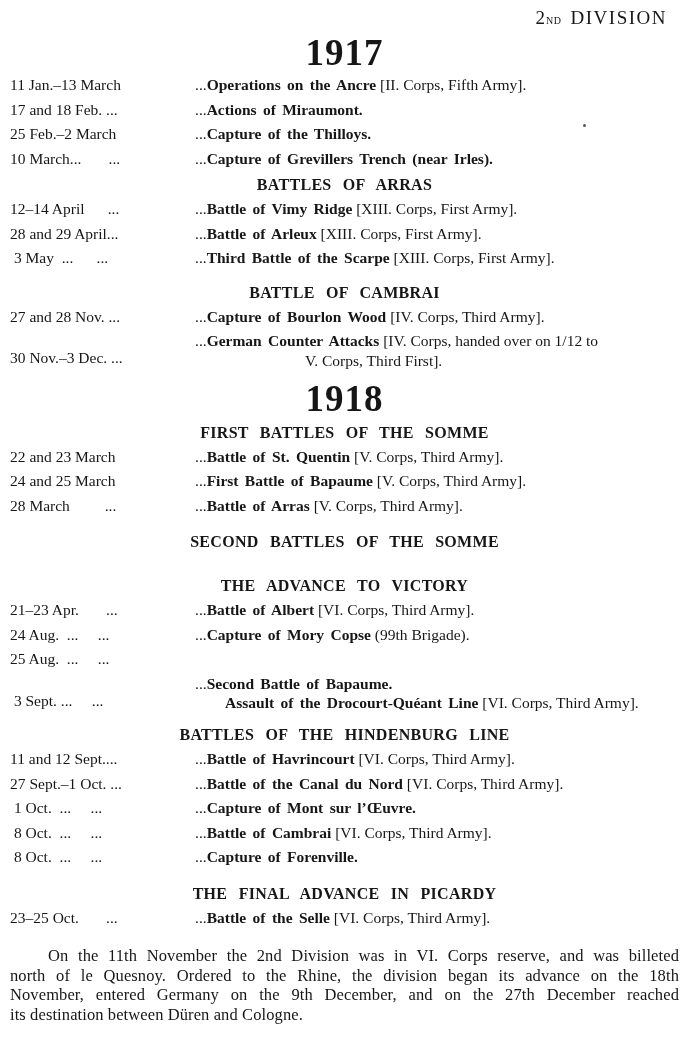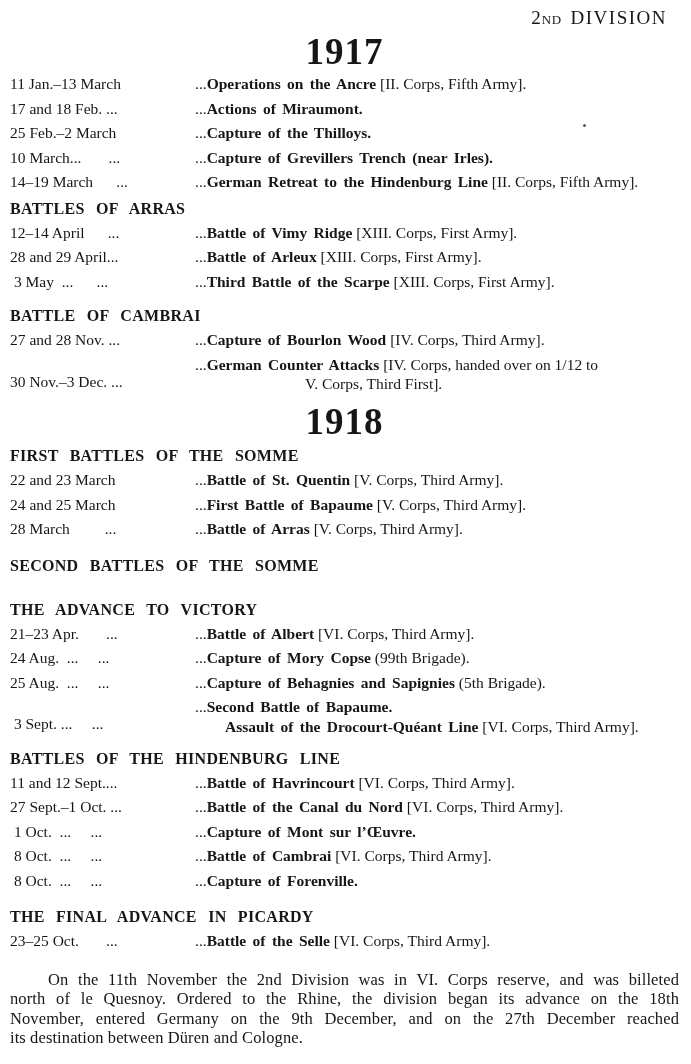--- a/index.html
+++ b/index.html
@@ -4,28 +4,28 @@
 <style>
   html,body{margin:0;padding:0;background:#ffffff;}
   .page{
     width:691px;height:1064px;box-sizing:border-box;
     background:#ffffff;color:#161616;
     font-family:"Liberation Serif","DejaVu Serif",serif;
     padding:6px 12px 0 10px;overflow:hidden;position:relative;
   }
   .division{text-align:right;font-size:19px;line-height:24px;letter-spacing:1px;padding-right:12px;white-space:nowrap;}
   .division .num{font-size:19px;}
-  .division .ord{font-size:13px;letter-spacing:.5px;}
+  .division .ord{font-size:10px;letter-spacing:.5px;}
   .division .word{margin-left:9px;letter-spacing:1.5px;}
 
   .year{text-align:center;font-weight:bold;font-size:37px;line-height:40px;letter-spacing:1px;}
   .y17{}
   .y18{margin-top:8px;}
 
-  .shead{text-align:left;font-weight:bold;font-size:16px;line-height:24px;word-spacing:7px;letter-spacing:.3px;}
+  .shead{text-align:center;font-weight:bold;font-size:16px;line-height:24px;word-spacing:7px;letter-spacing:.3px;}
   .mt2{margin-top:2px;} .mt10{margin-top:10px;} .mt12{margin-top:12px;} .mt20{margin-top:20px;}
 
   .entry{display:flex;font-size:15.5px;line-height:24.5px;align-items:flex-end;}
   .date{flex:0 0 185px;white-space:pre;}
   .desc{flex:1;white-space:pre-wrap;}
   .t{font-weight:bold;word-spacing:2.5px;}
   .cont{display:block;line-height:20px;margin-top:-3px;}
   .indent-deep{margin-left:110px;}
   .indent-sm{margin-left:30px;}
 
@@ -55,24 +55,20 @@
       <span class="date">17 and 18 Feb. ...</span>
       <span class="desc"><span>...</span><span class="t">Actions of Miraumont.</span><span></span></span>
     </div>
   <div class="entry">
       <span class="date">25 Feb.–2 March</span>
       <span class="desc"><span>...</span><span class="t">Capture of the Thilloys.</span><span></span></span>
     </div>
   <div class="entry">
       <span class="date">10 March...       ...</span>
       <span class="desc"><span>...</span><span class="t">Capture of Grevillers Trench (near Irles).</span><span></span></span>
-    </div>
-  <div class="entry">
-      <span class="date">14–19 March      ...</span>
-      <span class="desc"><span>...</span><span class="t">German Retreat to the Hindenburg Line</span><span> [II. Corps, Fifth Army].</span></span>
     </div>
 
   <div class="shead mt2">BATTLES OF ARRAS</div>
 
   <div class="entry">
       <span class="date">12–14 April      ...</span>
       <span class="desc"><span>...</span><span class="t">Battle of Vimy Ridge</span><span> [XIII. Corps, First Army].</span></span>
     </div>
   <div class="entry">
       <span class="date">28 and 29 April...</span>
@@ -118,21 +114,20 @@
   <div class="entry">
       <span class="date">21–23 Apr.       ...</span>
       <span class="desc"><span>...</span><span class="t">Battle of Albert</span><span> [VI. Corps, Third Army].</span></span>
     </div>
   <div class="entry">
       <span class="date">24 Aug.  ...     ...</span>
       <span class="desc"><span>...</span><span class="t">Capture of Mory Copse</span><span> (99th Brigade).</span></span>
     </div>
   <div class="entry">
       <span class="date">25 Aug.  ...     ...</span>
-      <span class="desc"><span>...</span><span class="t">Capture of Behagnies and Sapignies</span><span> (5th Brigade).</span></span>
     </div>
   <div class="entry">
       <span class="date"> 3 Sept. ...     ...</span>
       <span class="desc"><span>...</span><span class="t">Second Battle of Bapaume.</span><span class="cont indent-sm"><span class="t">Assault of the Drocourt-Quéant Line</span><span> [VI. Corps, Third Army].</span></span></span>
     </div>
 
   <div class="shead mt10">BATTLES OF THE HINDENBURG LINE</div>
 
   <div class="entry">
       <span class="date">11 and 12 Sept....</span>

